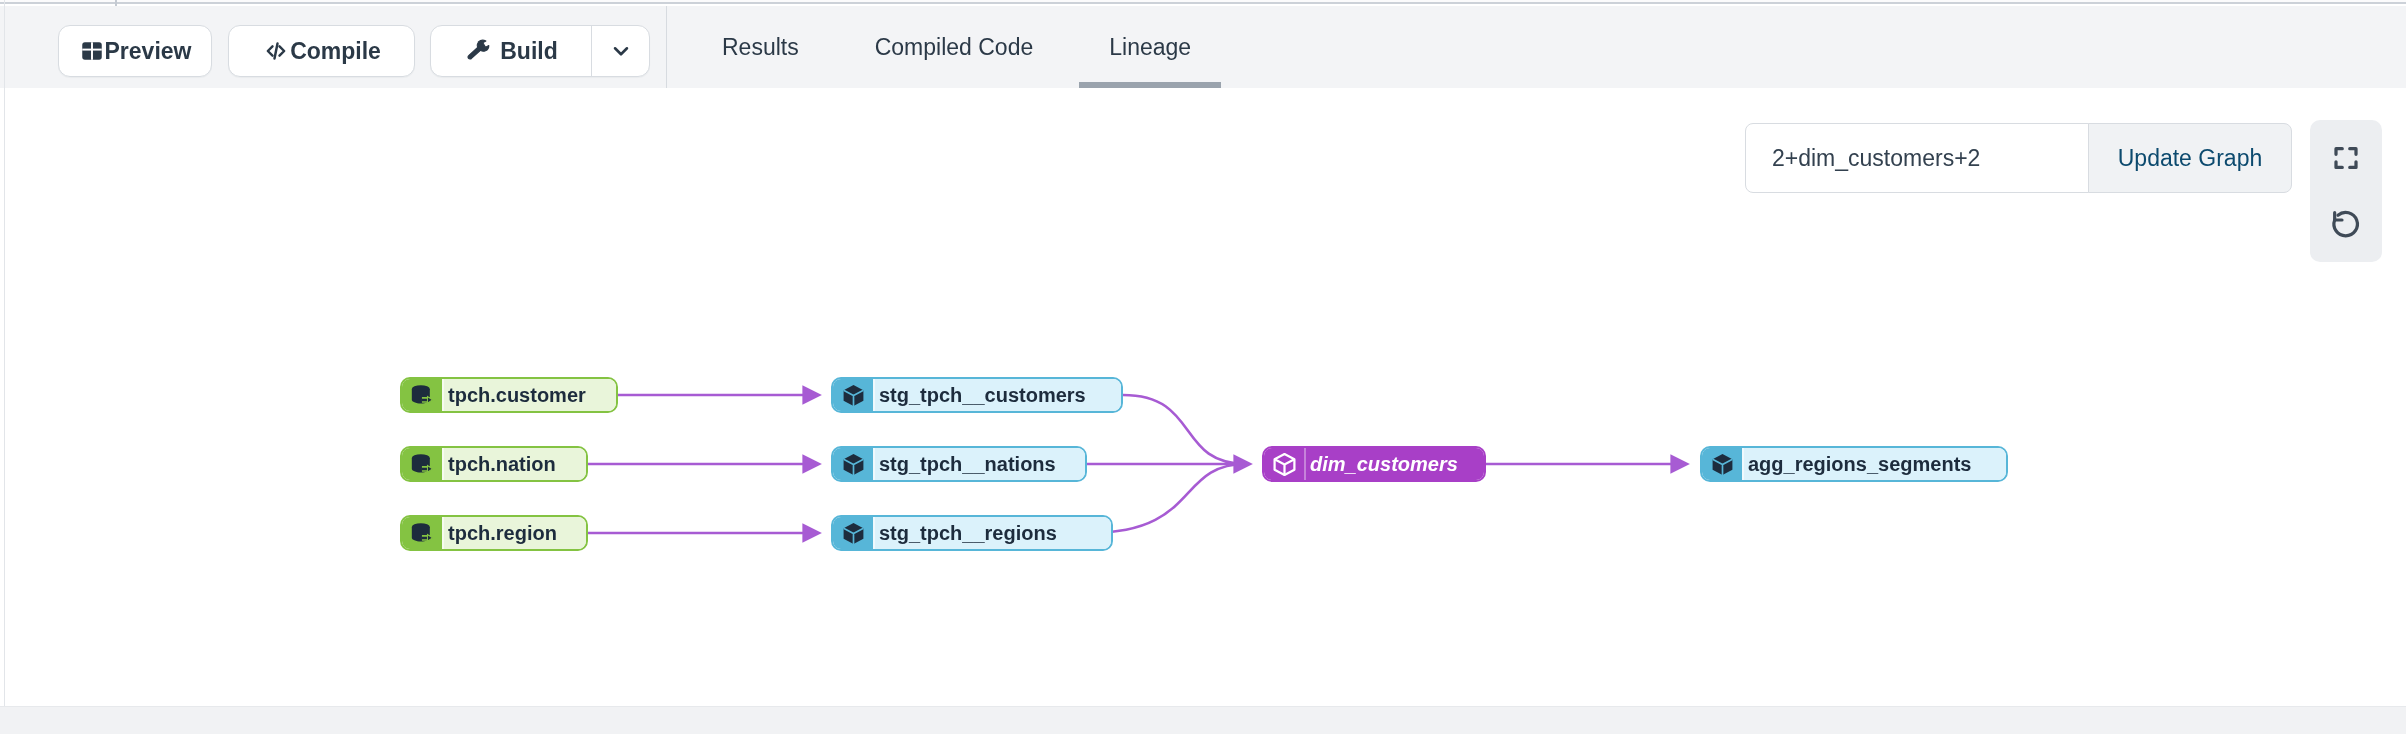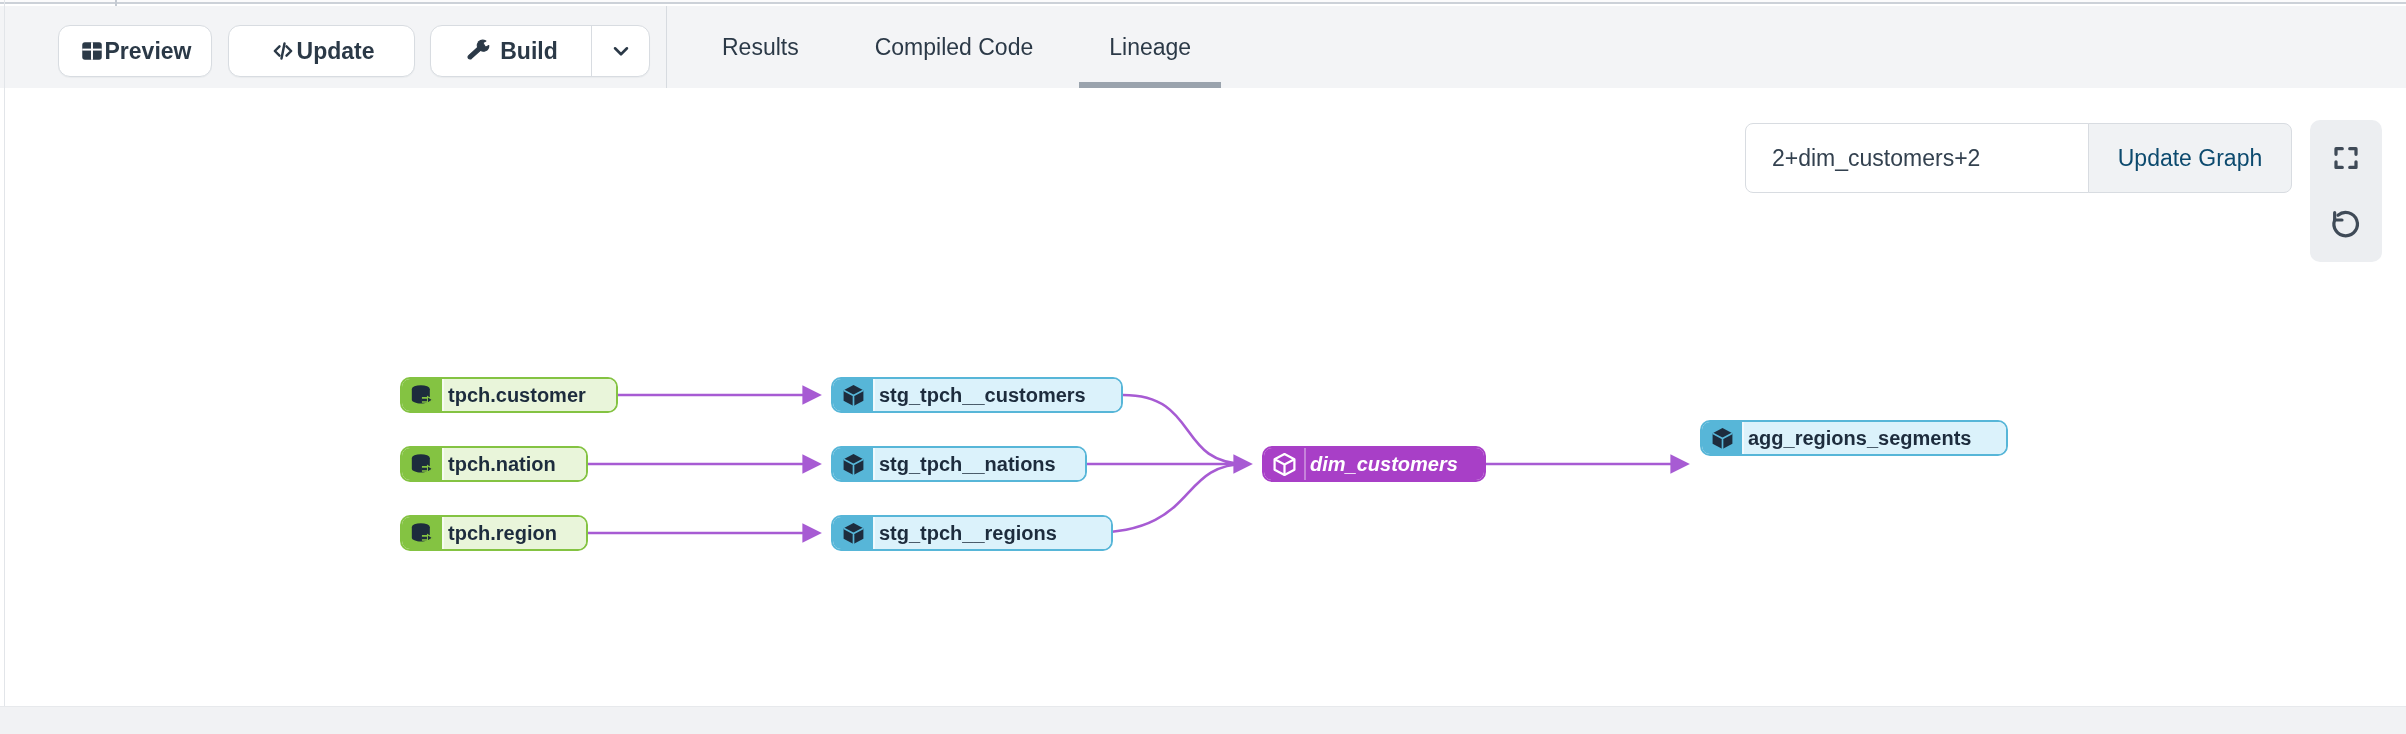--- a/index.html
+++ b/index.html
@@ -61,21 +61,21 @@
   .node.selected .node-icon { background:#a83fc7; }
   .node.selected .node-label { background:#a83fc7; color:#fff; border-left:2px solid rgba(255,255,255,.35);font-style:italic; }
 
   .n-customer { left:400px; top:377px; width:218px; }
   .n-nation   { left:400px; top:446px; width:188px; }
   .n-region   { left:400px; top:515px; width:188px; }
   .n-stg-customers { left:831px; top:377px; width:292px; }
   .n-stg-nations   { left:831px; top:446px; width:256px; }
   .n-stg-regions   { left:831px; top:515px; width:282px; }
   .n-dim { left:1262px; top:446px; width:224px; }
-  .n-agg { left:1700px; top:420px; width:308px; }
+  .n-agg { left:1700px; top:446px; width:308px; }
 </style>
 </head>
 <body>
 
 <div id="app">
 
   <div class="top-strip">
       <span class="tick"></span>
     </div>
 
@@ -88,21 +88,21 @@
       </svg>
       <span>Preview</span>
     </div>
 
     <div class="btn btn-compile">
       <svg width="28" height="28" viewBox="0 0 24 24" fill="none" stroke="#2b3947" stroke-width="2.1" stroke-linecap="round" stroke-linejoin="round">
         <path d="M9 8 L5 12 L9 16"></path>
           <path d="M15 8 L19 12 L15 16"></path>
           <path d="M13.3 5.5 L10.7 18.5"></path>
       </svg>
-      <span>Update</span>
+      <span>Compile</span>
     </div>
 
     <div class="build-group">
       <div class="build-main">
         <svg width="26" height="26" viewBox="0 0 24 24" fill="#2b3947" stroke="#2b3947" stroke-width="1" stroke-linejoin="round">
           <path d="M13.2 3.6c2-1.7 4.8-2 7-.8l-2.9 1.5 2.6 4.2 3-1.6c.1 2.1-1.1 4.1-3.1 4.9-1.6.7-3.3.4-4.6-.5l-8.3 7.6c-.8.7-2 .7-2.7-.1-.7-.7-.7-1.9.1-2.6l8.3-7.6c-.7-1.8-.2-3.8 1.3-5z"></path>
         </svg>
         <span>Build</span>
       </div>
       <div class="build-caret">

